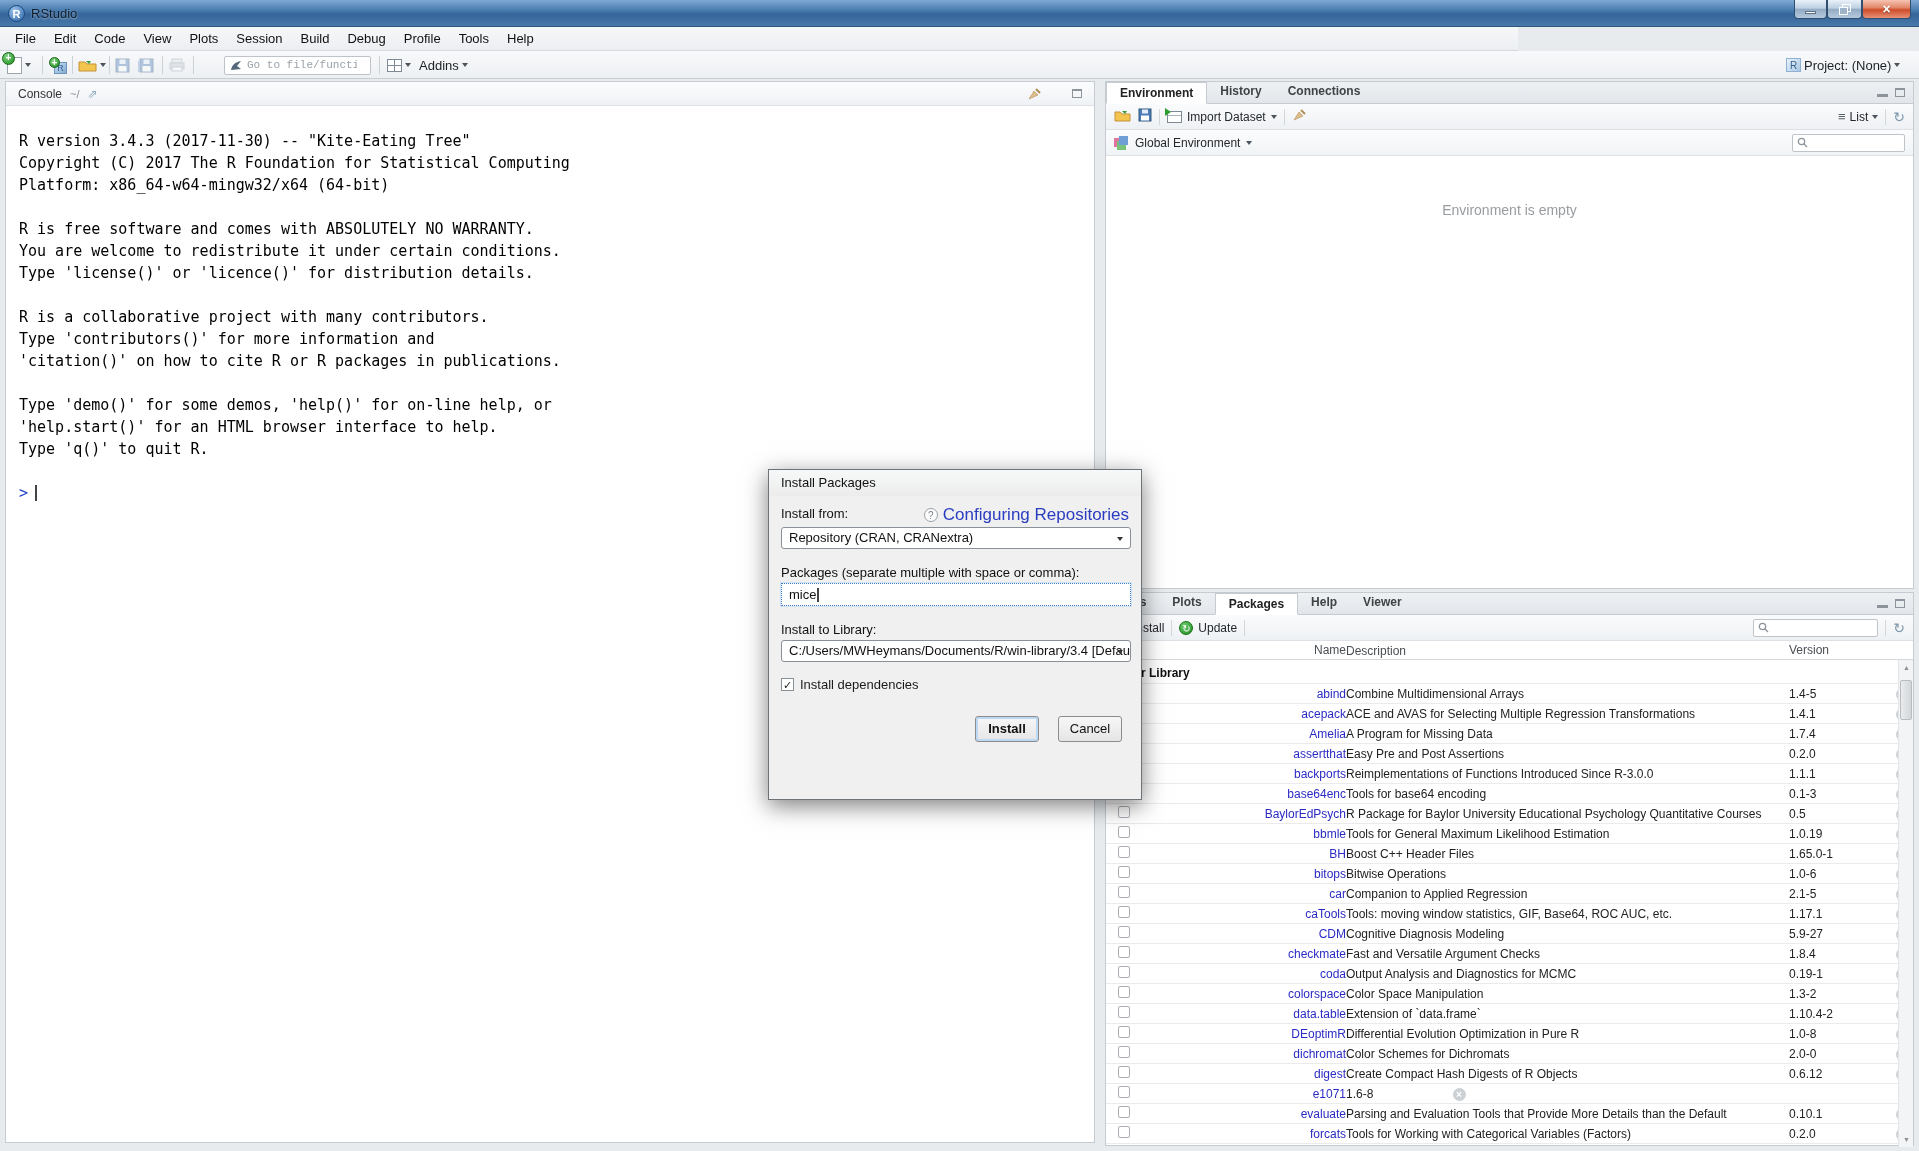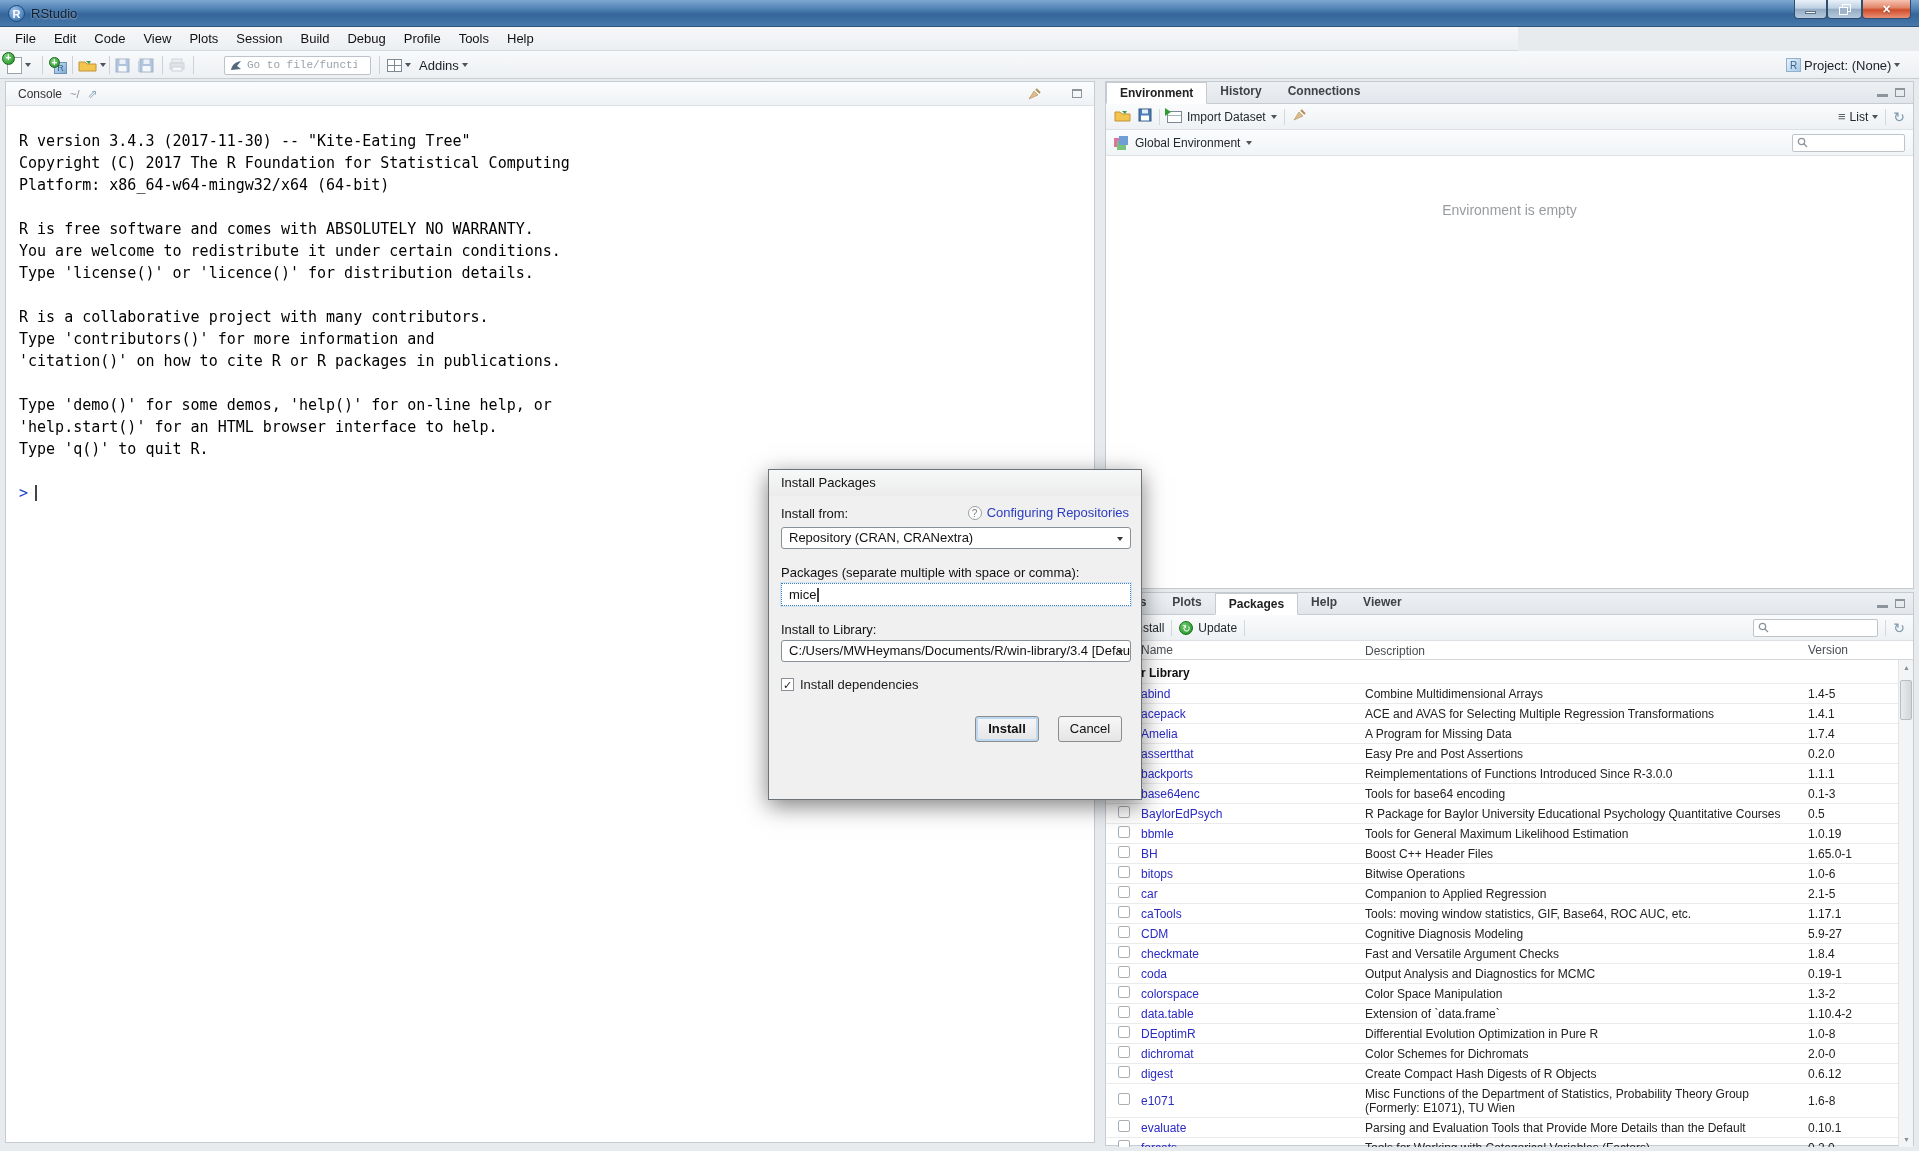--- a/index.html
+++ b/index.html
@@ -97,21 +97,21 @@
   .env-pane { left:1105px; top:81px; width:809px; height:508px; }
   .env-empty { text-align:center; margin-top:46px; font-size:14px; color:#989ca0; }
   .env-search { position:absolute; right:8px; }
   .env-right-tools { position:absolute; right:8px; display:flex; align-items:center; gap:7px; }
   .list-glyph { font-size:13px; color:#5a626a; }
 
   
   .pkg-pane { left:1105px; top:592px; width:809px; height:554px; }
   .colhdr { height:19px; display:flex; align-items:center; font-size:12px; color:#4a4f53; border-bottom:1px solid #d4d8db; background:#fff; }
   .c-check { width:35px; padding-left:12px; flex:none; }
-  .c-name { width:224px; flex:none; overflow:hidden; white-space:nowrap; }
+  .c-name { width:205px; flex:none; overflow:hidden; white-space:nowrap;text-align:right; }
   .c-desc { width:443px; flex:none; line-height:14px; padding:3px 6px 2px 0; }
   .c-ver { width:100px; flex:none; }
   .c-x { width:26px; flex:none; text-align:center; }
   .pkg-list { position:relative; height:487px; overflow:hidden; }
   .pkg-rows { margin-right:15px; }
   .pkg-group { font-size:12px; font-weight:700; color:#111; padding:6px 0 3px 13px; border-bottom:1px solid #ebebeb; }
   .pkg-row { display:flex; align-items:center; min-height:20px; border-bottom:1px solid #ebebeb; font-size:12px; color:#222; }
   .cb { display:inline-block; width:12px; height:12px; background:#fff; border:1px solid #a9afb5; border-radius:2px; }
   .pkg-link { color:#2a2ac4; text-decoration:none; cursor:pointer; }
   .xcirc { display:inline-block; width:13px; height:13px; border-radius:50%; background:#ccd1d6; color:#fff; font-size:10px; font-weight:bold; line-height:13px; text-align:center; }
@@ -123,21 +123,21 @@
   .inst-icon { width:14px; height:13px; background:linear-gradient(#e9eef3,#c3cfda); border:1px solid #93a3b2; position:relative; }
   .inst-icon::after { content:""; position:absolute; left:4px; top:3px; border-top:6px solid #3a7e3a; border-left:3px solid transparent; border-right:3px solid transparent; }
 
   
   .dialog { position:absolute; left:768px; top:469px; width:374px; height:331px; background:#f0f0f0;
     border:1px solid #6e7377; box-shadow:0 6px 22px rgba(0,0,0,.5); z-index:50; }
   .dlg-title { height:26px; background:linear-gradient(#f7f8f9,#ececec); padding:0 12px; font-size:13px; color:#111; line-height:26px; }
   .dlg-label { position:absolute; left:12px; font-size:13px; color:#111; }
   .dlg-help { position:absolute; display:flex; align-items:center; gap:5px; }
   .q-circle { width:14px; height:14px; border-radius:50%; border:1px solid #9aa0a5; color:#787f85; background:#fdfdfd; font-size:10px; line-height:13px; text-align:center; }
-  .dlg-link { font-size:13px; color:#2a3cc0; cursor:pointer; }
+  .dlg-link { font-size:17px; color:#2a3cc0; cursor:pointer; }
   .dlg-select { position:absolute; left:12px; width:350px; height:22px; background:#fff; border:1px solid #8a9097; border-radius:3px;
     font-size:13px; color:#111; padding:0 22px 0 7px; line-height:20px; white-space:nowrap; overflow:hidden; }
   .dlg-select .caret { position:absolute; right:7px; top:9px; border-top-color:#333; }
   .dlg-input { position:absolute; left:12px; width:350px; height:23px; background:#fff; border:1px dotted #3e7fc1; outline:1px solid #cfe3f4;
     font-size:13px; color:#111; padding:0 7px; display:flex; align-items:center; }
   .dlg-check { position:absolute; left:12px; display:flex; align-items:center; gap:6px; font-size:13px; }
   .dlg-check .box { width:13px; height:13px; background:#fff; border:1px solid #8a9097; color:#222; font-size:11px; line-height:12px; text-align:center; }
   .dlg-btn { position:absolute; width:64px; height:26px; background:linear-gradient(#f7f7f7,#e5e5e5); border:1px solid #8c8c8c; border-radius:3px;
     font-size:13px; text-align:center; line-height:24px; color:#111; cursor:pointer; }
   .dlg-btn.primary { font-weight:700; box-shadow:0 0 0 2px #bcd9f3 inset; }
@@ -523,21 +523,20 @@
         <div class="pkg-row">
           <span class="c-check"><span class="cb"></span></span>
           <span class="c-name"><a class="pkg-link">digest</a></span>
           <span class="c-desc">Create Compact Hash Digests of R Objects</span>
           <span class="c-ver">0.6.12</span>
           <span class="c-x"><span class="xcirc">×</span></span>
         </div>
         <div class="pkg-row">
           <span class="c-check"><span class="cb"></span></span>
           <span class="c-name"><a class="pkg-link">e1071</a></span>
-          <span class="c-desc">Misc Functions of the Department of Statistics, Probability Theory Group (Formerly: E1071), TU Wien</span>
           <span class="c-ver">1.6-8</span>
           <span class="c-x"><span class="xcirc">×</span></span>
         </div>
         <div class="pkg-row">
           <span class="c-check"><span class="cb"></span></span>
           <span class="c-name"><a class="pkg-link">evaluate</a></span>
           <span class="c-desc">Parsing and Evaluation Tools that Provide More Details than the Default</span>
           <span class="c-ver">0.10.1</span>
           <span class="c-x"><span class="xcirc">×</span></span>
         </div>

